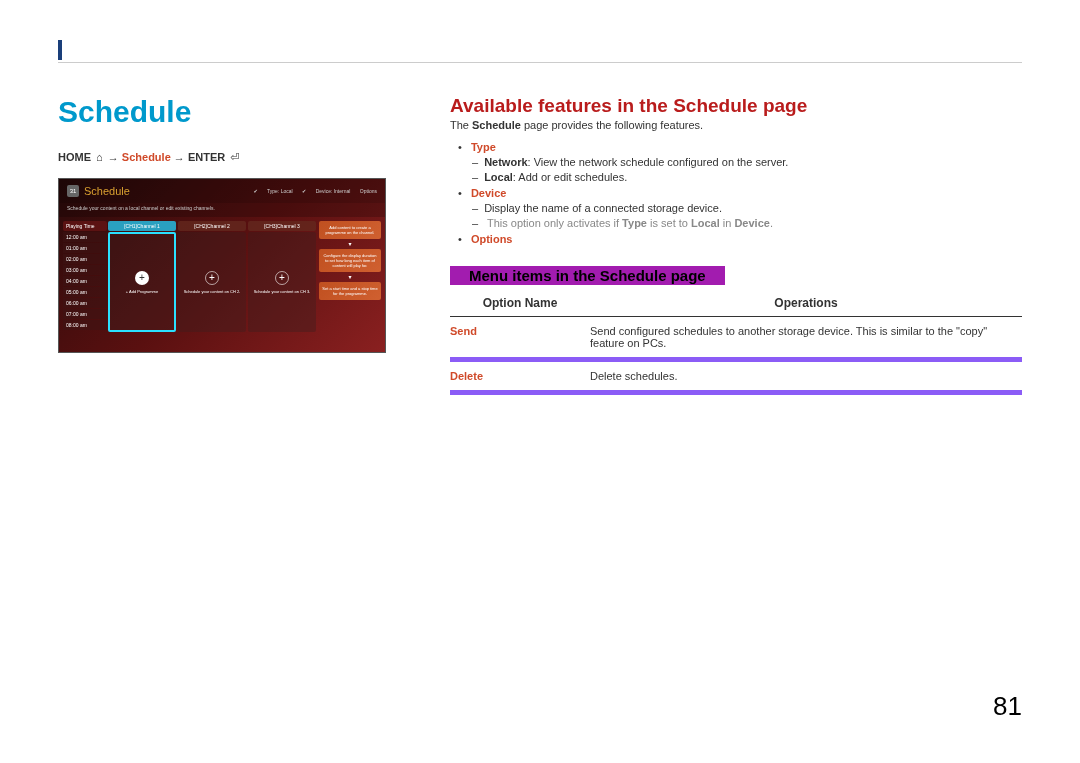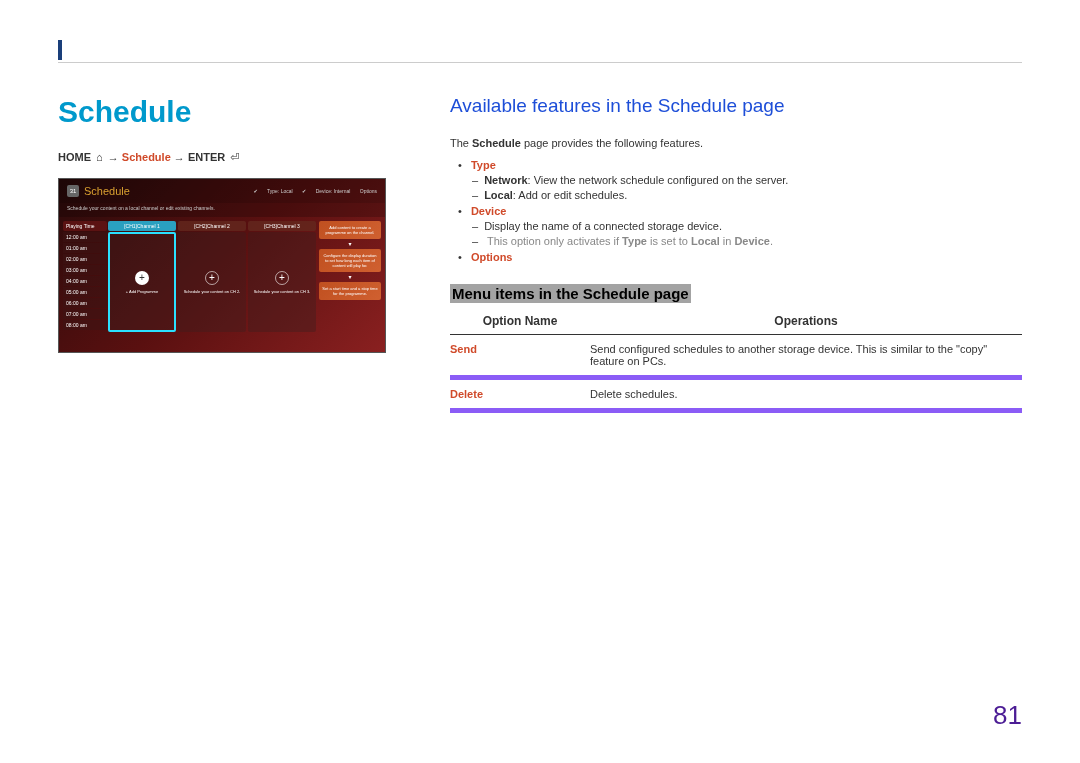--- a/index.html
+++ b/index.html
@@ -128,23 +128,23 @@
   }
   .ss-right-box {
     background: linear-gradient(135deg, #c05020, #d06030);
     border-radius: 2px; padding: 4px 3px; margin-bottom: 3px;
     font-size: 4px; text-align: center;
   }
   .ss-arrow { text-align: center; font-size: 6px; margin: -2px 0 2px; }
 
   .section-title {
     font-size: 19px;
-    font-weight: normal;
-    color: #1d4ed8;
-    margin-bottom: 20px;
+    font-weight: bold;
+    color: #b91c1c;
+    margin-bottom: 2px;
   }
   .intro { font-size: 11px; margin-bottom: 10px; }
   .intro .bold { font-weight: bold; }
   .bullets { list-style: none; font-size: 11px; }
   .bullets > li { margin-bottom: 4px; padding-left: 8px; }
   .bullets > li::before { content: "•"; margin-right: 6px; color: #333; }
   .bullets > li > .sublist { list-style: none; padding-left: 14px; margin-top: 3px; }
   .bullets > li > .sublist > li { margin-bottom: 3px; }
   .bullets > li > .sublist > li::before { content: "–"; margin-right: 6px; color: #333; }
   .red-bold { color: #d04a2a; font-weight: bold; }
@@ -159,24 +159,24 @@
     border-bottom: 1.5px solid #333; padding-bottom: 6px; text-align: center;
   }
   .table-row {
     display: flex; font-size: 11px; padding: 8px 0;
     border-bottom: 5px solid #8b5cf6;
   }
   .col1 { width: 140px; }
   .col2 { flex: 1; }
   .red { color: #d04a2a; }
   .page-num {
-    position: absolute; bottom: 32px; right: 58px;
-    font-size: 26px; color: #4c1d95; font-weight: 300;
-  }
-  mark.hl { background: #a3a3a3; padding: 1px 2px; }
+    position: absolute; bottom: 41px; right: 58px;
+    font-size: 26px; color: #000000; font-weight: 300;
+  }
+  mark.hl { background: #a21caf; padding: 1px 19px; }
 </style>
 </head>
 <body>
 
 <div class="top-bar"></div>
 <div class="top-line"></div>
 
 <div class="left-column">
   <h1 class="main-title">Schedule</h1>
   <div class="breadcrumb">

